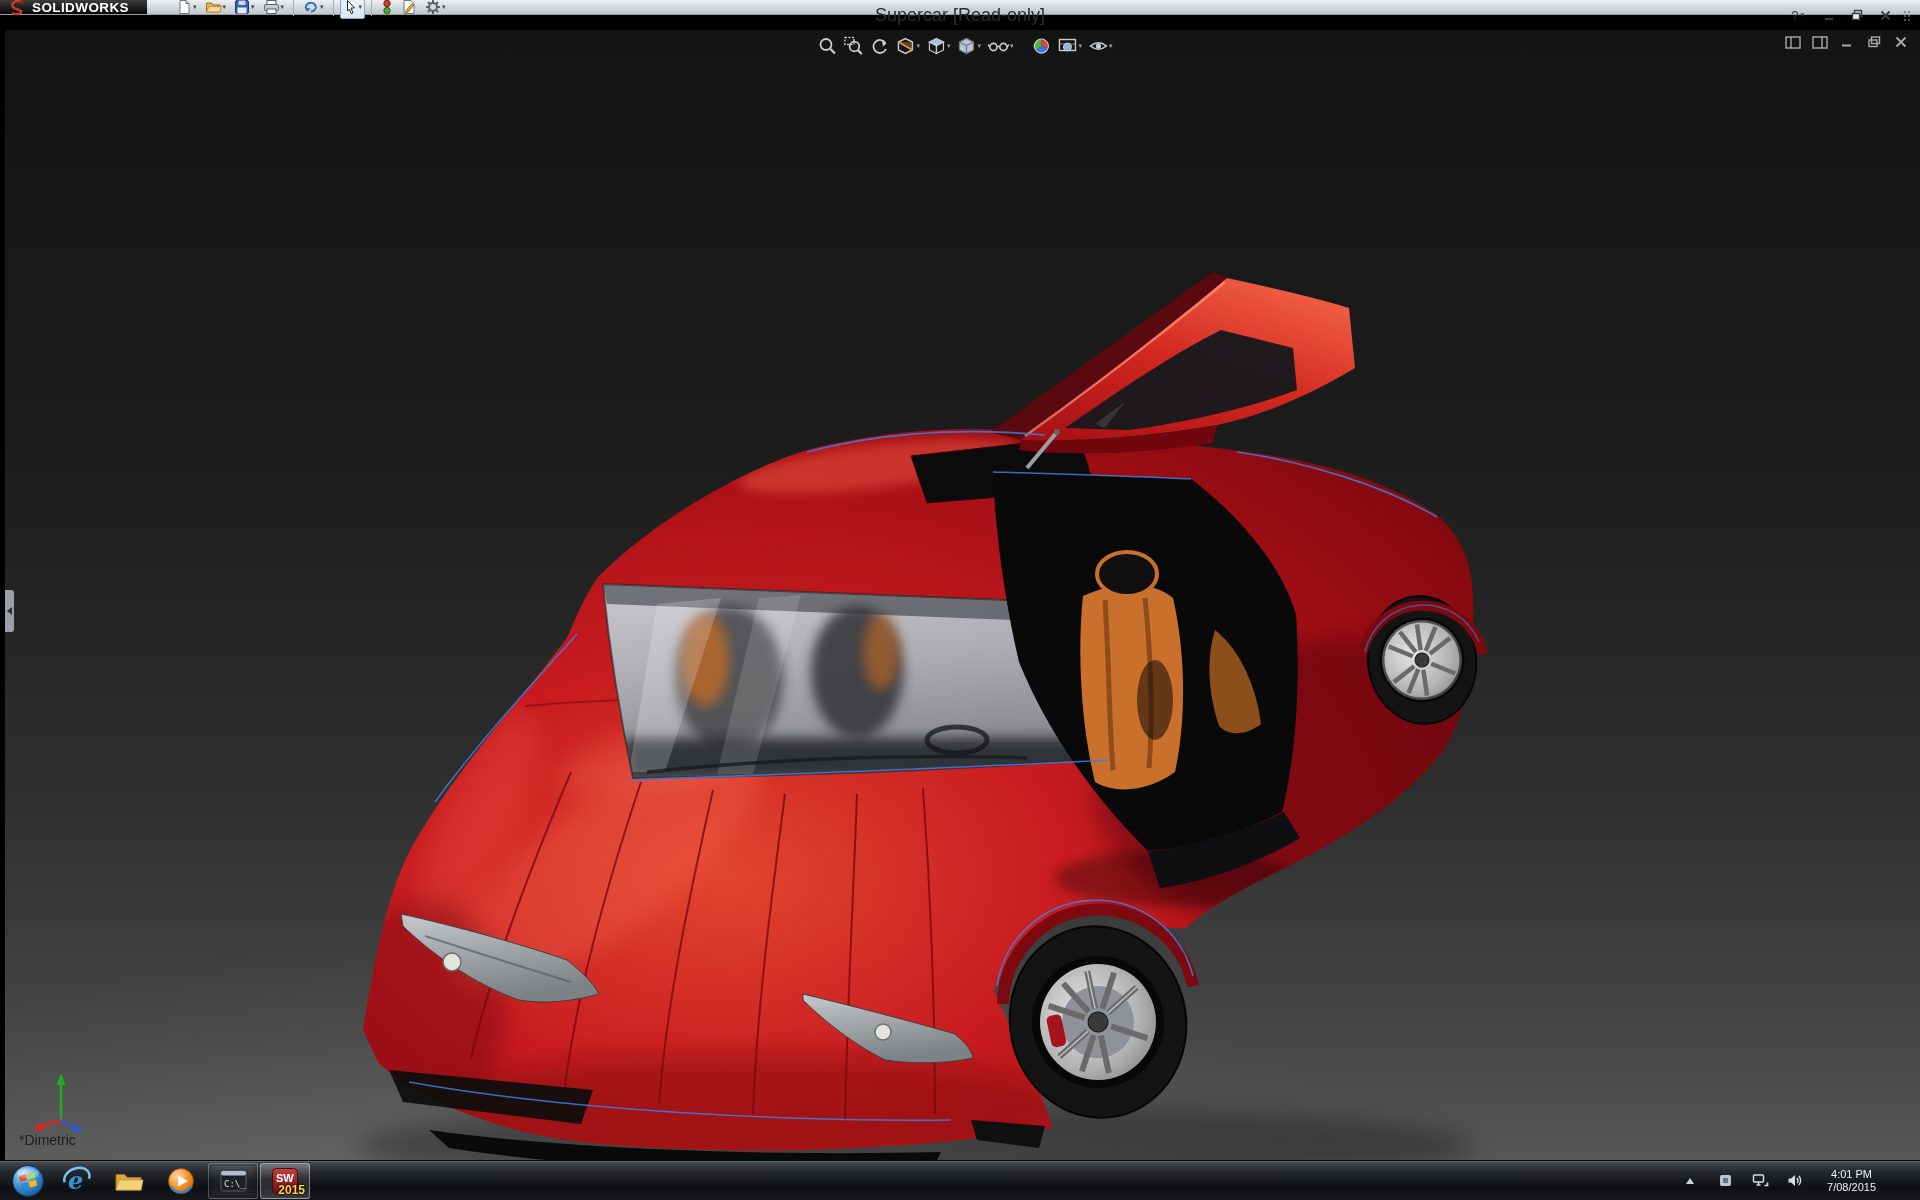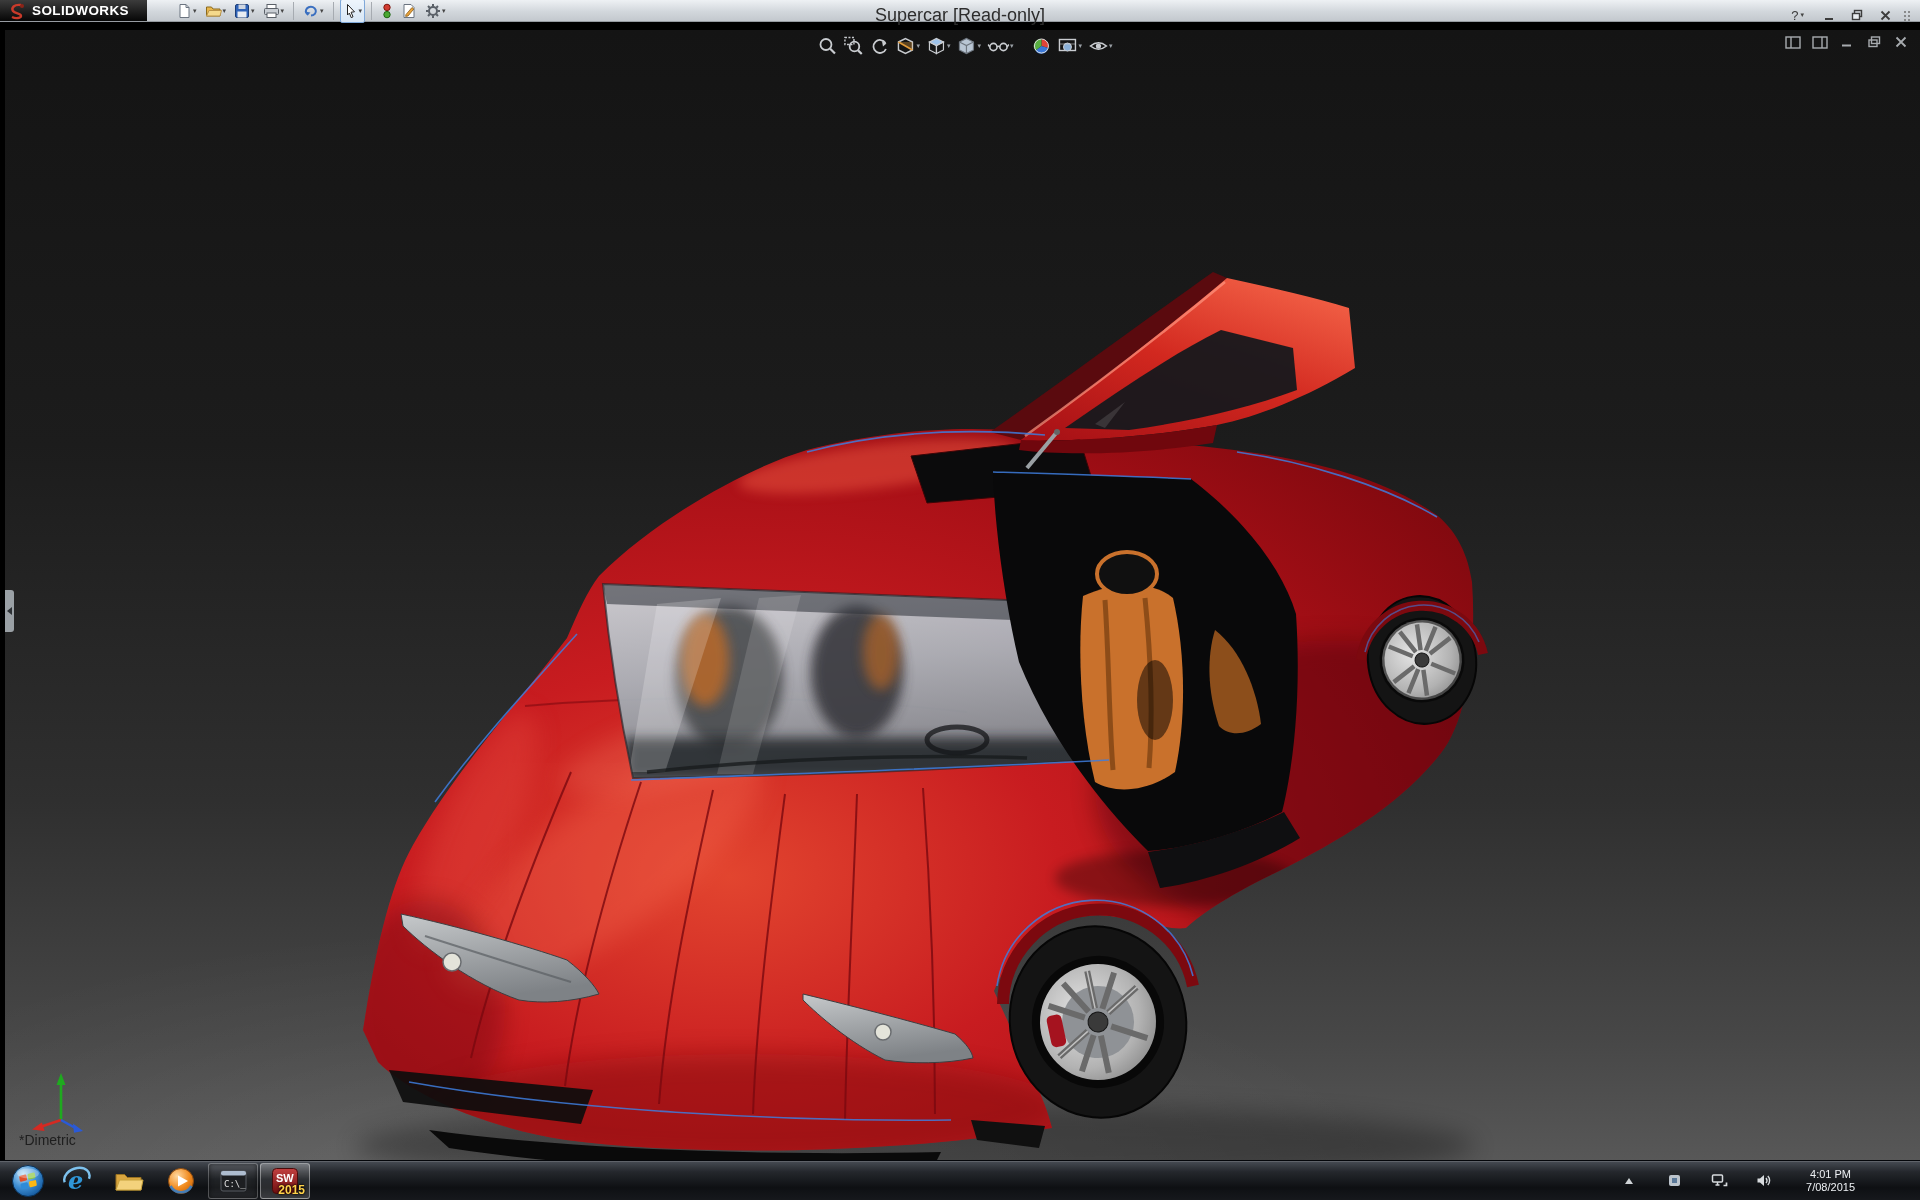--- a/index.html
+++ b/index.html
@@ -1,21 +1,21 @@
 <!DOCTYPE html>
 <html><head>
 <meta charset="utf-8">
 <style>
   *{margin:0;padding:0;box-sizing:border-box}
   html,body{width:1920px;height:1200px;overflow:hidden;background:#000;
     font-family:"Liberation Sans",sans-serif;-webkit-user-select:none;user-select:none}
   body{position:relative}
 
   
-  .titlebar{position:absolute;top:0;left:0;right:0;height:22px;z-index:40;
+  .titlebar{position:absolute;top:0;left:0;right:0;height:15px;z-index:40;
     background:linear-gradient(#eef1f4,#d2d7dc 55%,#c3c8ce);
     border-bottom:1px solid #969ba1;display:flex;align-items:center}
   .logo-block{display:flex;align-items:center;gap:6px;height:100%;
     background:linear-gradient(#3c3c3c,#060606);padding:0 18px 0 8px}
   .logo-text{color:#fff;font-weight:700;font-size:13.5px;letter-spacing:.4px}
   .main-toolbar{display:flex;align-items:center;height:100%;padding-left:26px;gap:2px}
   .tbtn{display:flex;align-items:center;height:24px;padding:0 2px;border:1px solid transparent;
     border-radius:2px;background:none;cursor:pointer}
   .tbtn .caret{font-size:7px;color:#444;margin-left:1px}
   .tbtn.pressed{border-color:#7fa8d9;background:linear-gradient(#eef5fc,#d7e6f5)}
@@ -63,21 +63,21 @@
     justify-content:center;cursor:pointer}
   .tb-icon{width:50px;height:36px;margin:0 1px;background:none;border:1px solid transparent;
     border-radius:3px;display:flex;align-items:center;justify-content:center;cursor:pointer;position:relative}
   .tb-icon.running{border-color:rgba(255,255,255,.22);
     background:linear-gradient(rgba(255,255,255,.15),rgba(255,255,255,.03) 45%,rgba(255,255,255,.08));
     box-shadow:inset 0 0 5px rgba(0,0,0,.55)}
   .tb-icon.active{border-color:rgba(255,255,255,.38);
     background:linear-gradient(rgba(255,255,255,.30),rgba(255,255,255,.09) 45%,rgba(255,255,255,.16))}
   .sw-badge{position:absolute;right:4px;bottom:3px;font-size:12px;font-weight:700;color:#ffd24a;
     text-shadow:0 0 3px #000,0 0 2px #000;line-height:9px}
-  .tray{margin-left:auto;display:flex;align-items:center;gap:21px;height:100%;padding-right:11px}
+  .tray{margin-left:auto;display:flex;align-items:center;gap:11px;height:100%;padding-right:0}
   .tray button{background:none;border:none;width:24px;height:30px;display:flex;
     align-items:center;justify-content:center;cursor:pointer}
   .clock{color:#eef1f4;font-size:11px;line-height:13px;text-align:center;padding:0 9px;cursor:default}
   .show-desktop{width:13px;height:40px;border:none;border-left:1px solid rgba(255,255,255,.32);
     background:linear-gradient(rgba(255,255,255,.09),rgba(255,255,255,.02));cursor:pointer}
 </style>
 </head>
 <body>
 
 <div class="titlebar">

